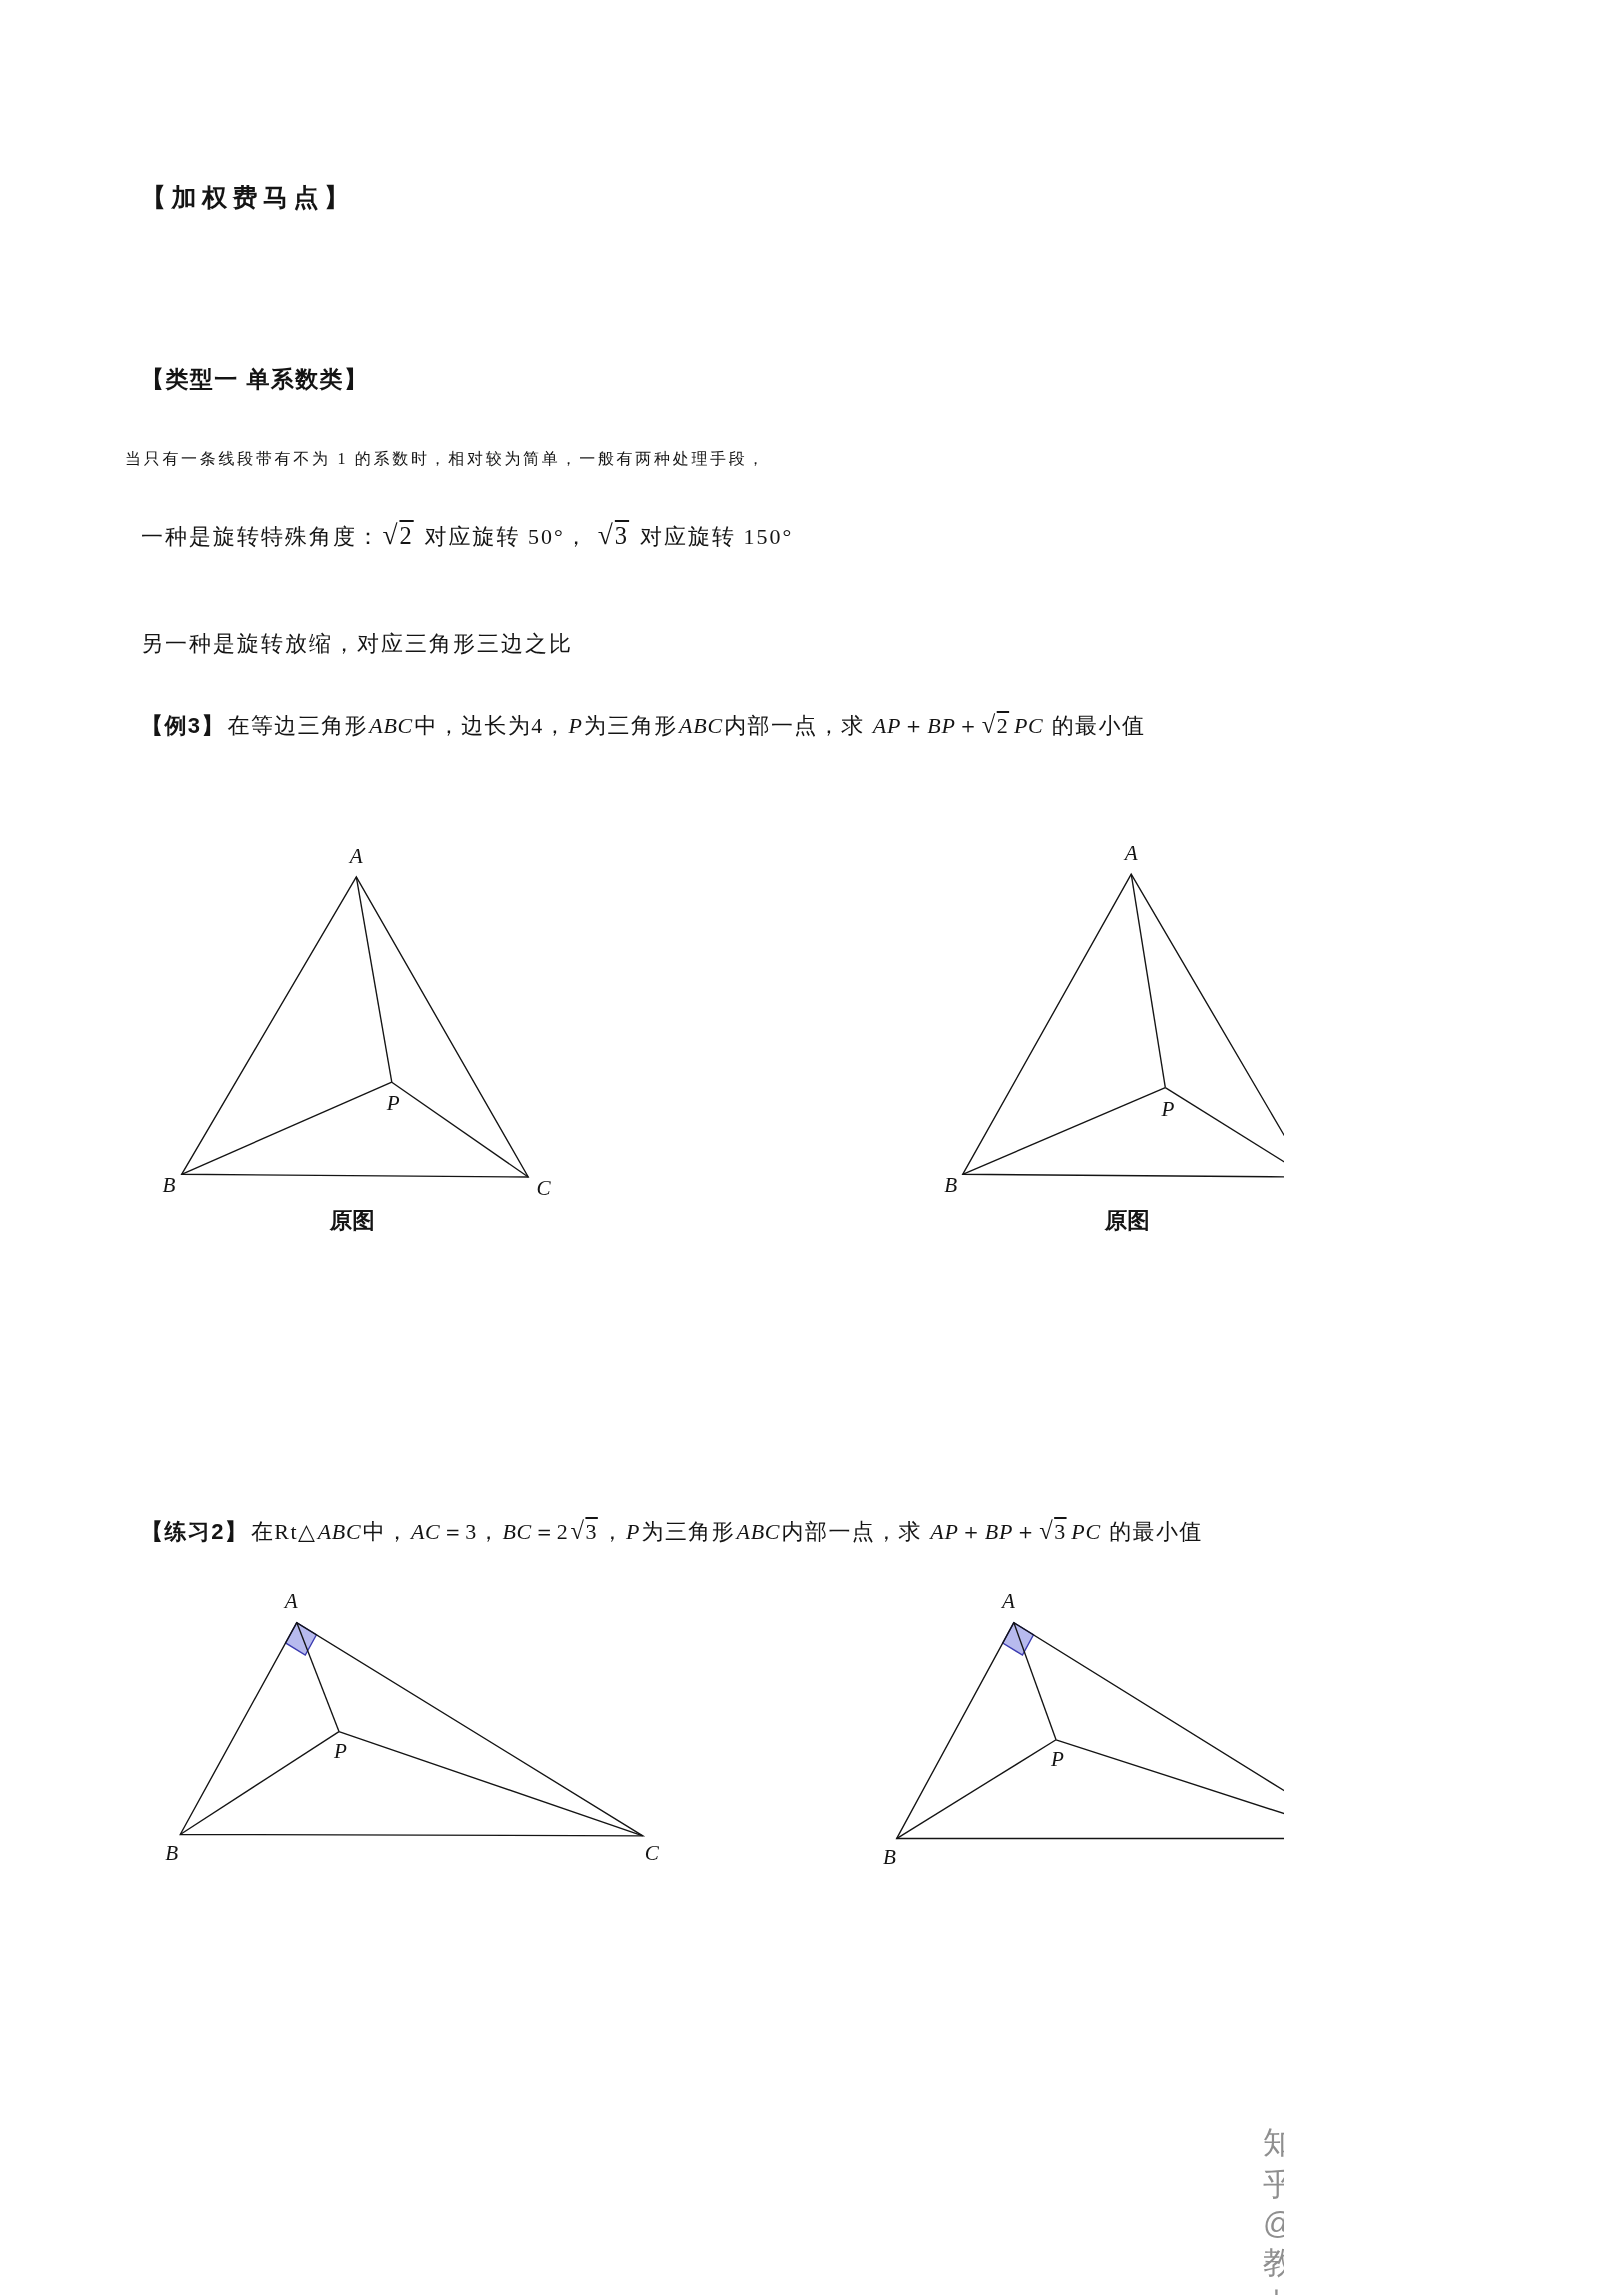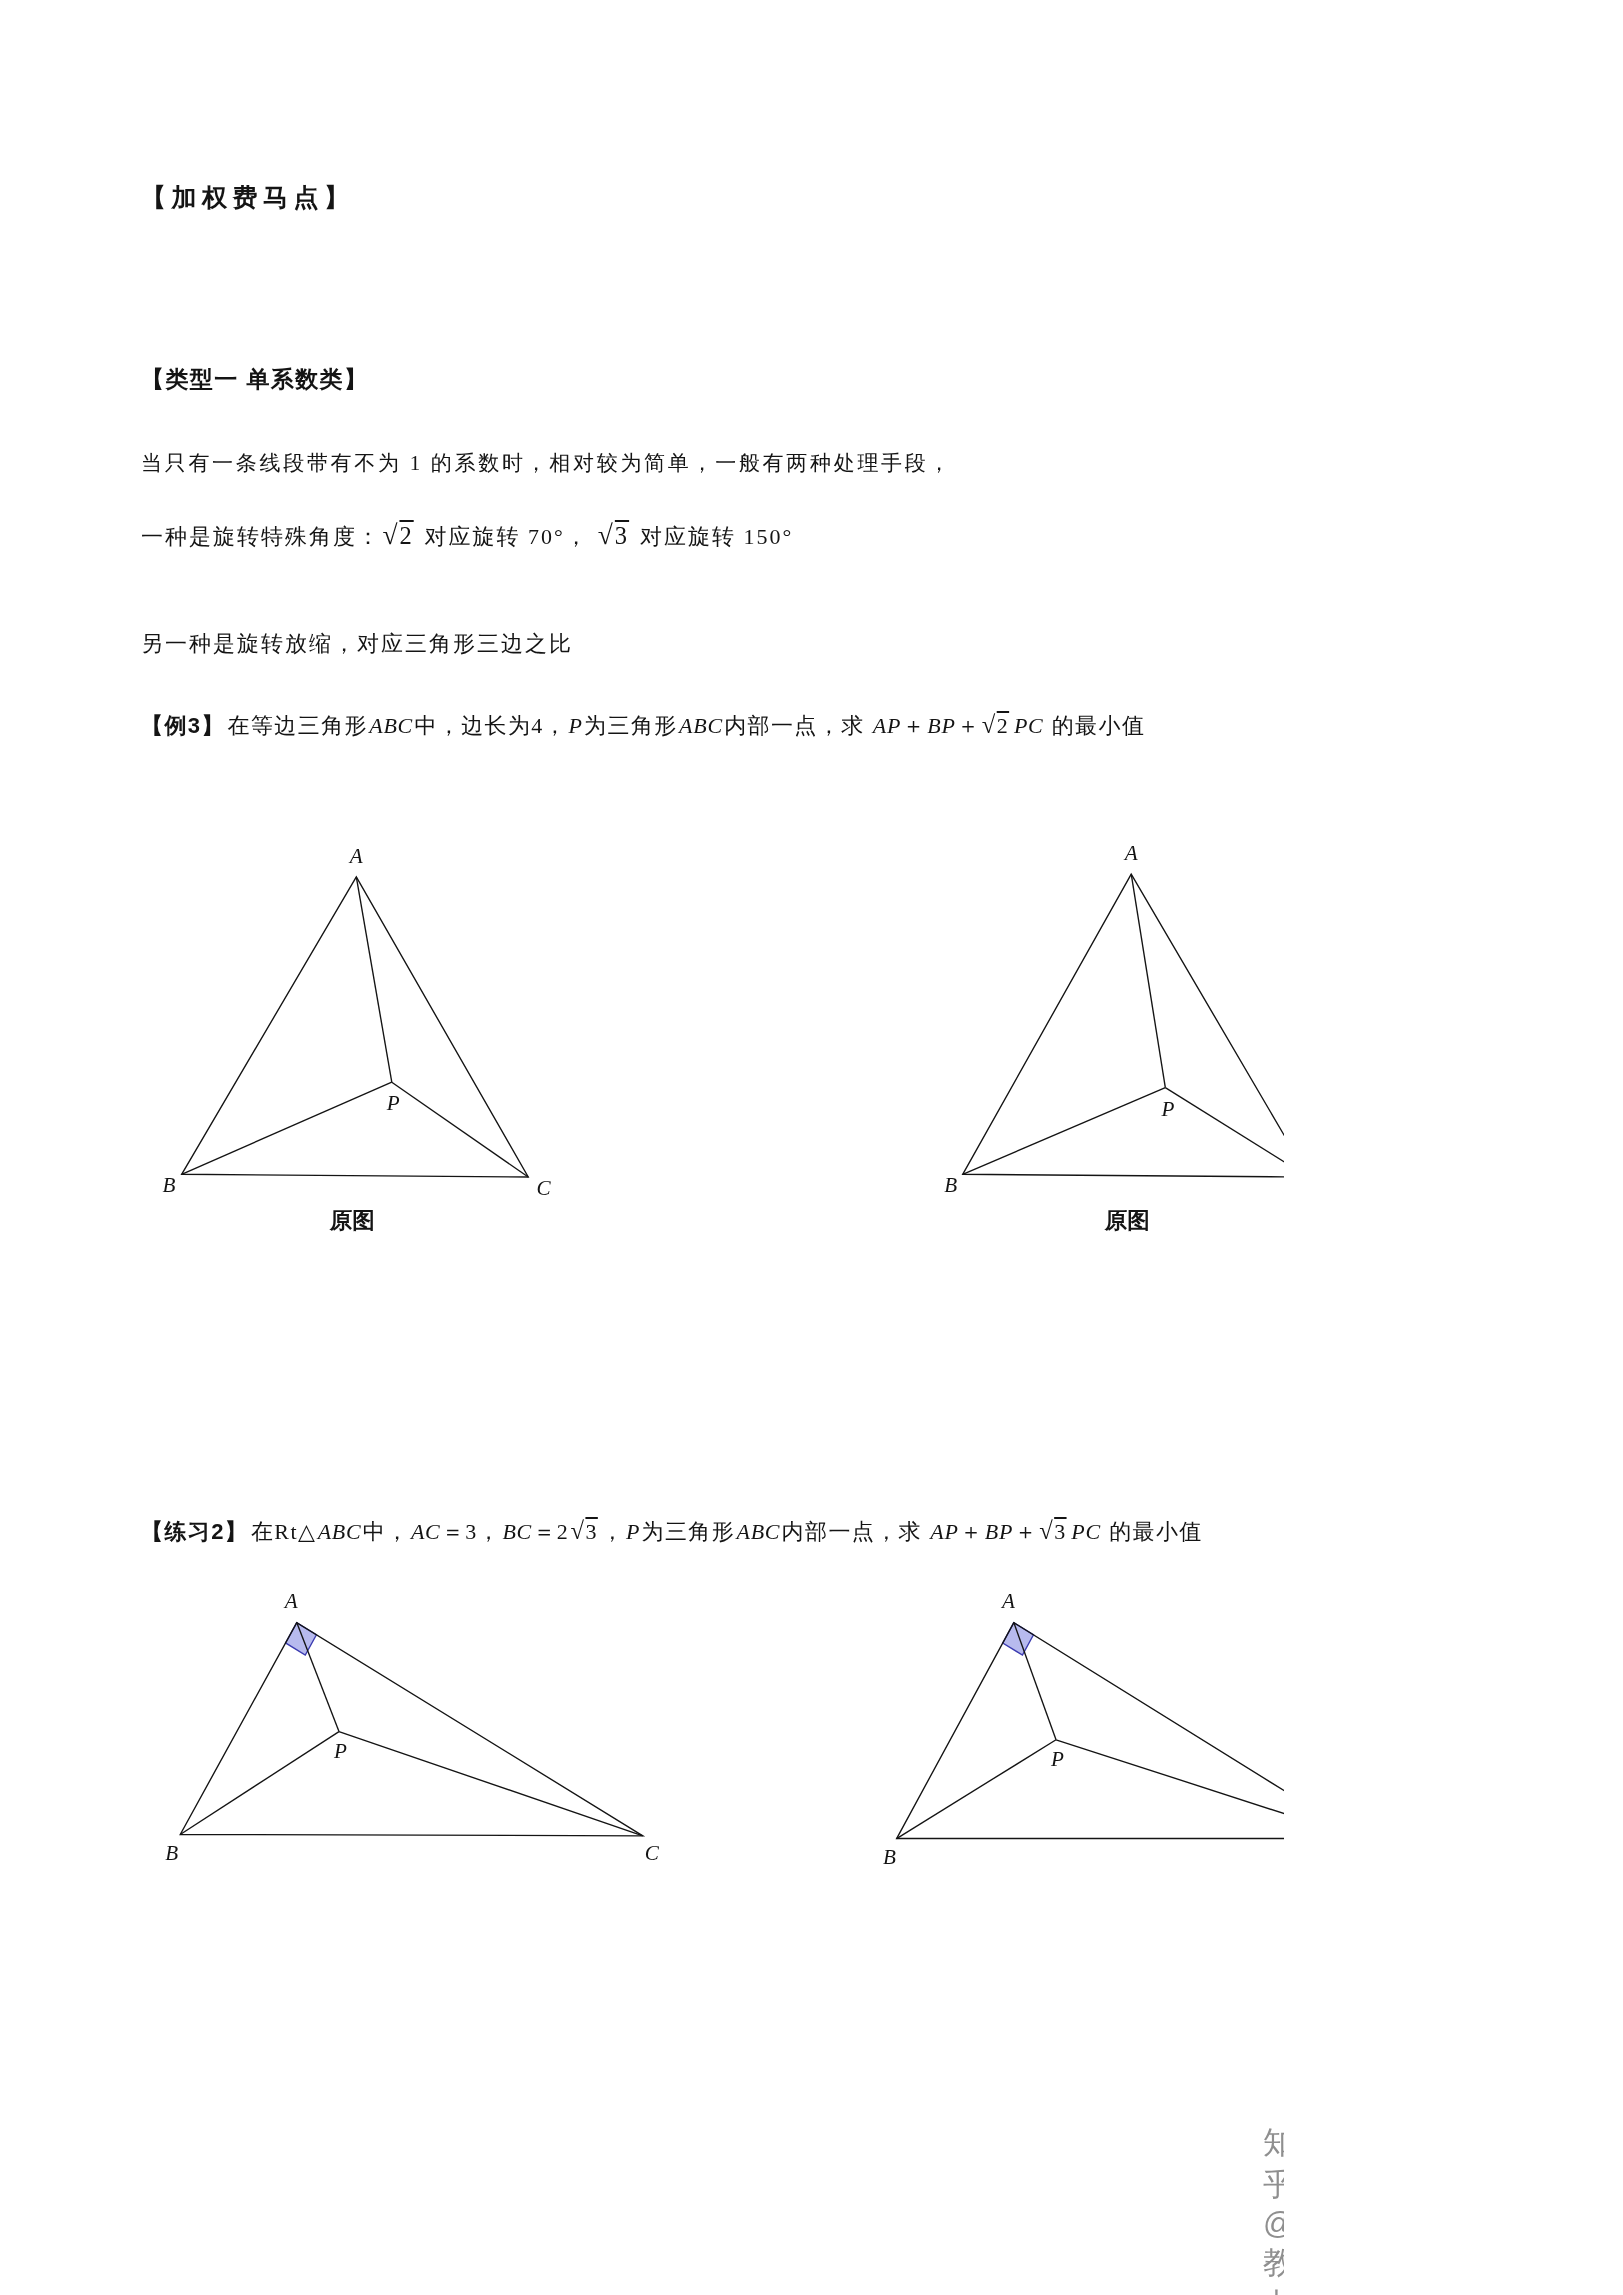--- a/index.html
+++ b/index.html
@@ -18,21 +18,21 @@
   }
   .intro { left:141px; top:265px; width:1350px; font-size:22px; line-height:57px; letter-spacing:1.4px; }
   .intro .l1 { text-align:justify; text-align-last:justify; }
   .intro .l2 { text-align:left; }
 
   .sec-title {
     left:141px; top:364px; font-size:23px; font-weight:bold; letter-spacing:1.4px;
     font-family:"Liberation Sans","DejaVu Sans",sans-serif;
     text-align:center;
   }
-  .para1   { left:141px; top:449px; font-size:21px; letter-spacing:2.7px; }
+  .para1   { left:125px; top:449px; font-size:16px; letter-spacing:2.7px; }
   .method1 { left:141px; top:520px; font-size:22px; letter-spacing:2px; }
   .method2 { left:141px; top:609px; font-size:22px; letter-spacing:2px;margin-top:20px; }
 
   .stmt { left:141px; width:1439px; font-size:22px; letter-spacing:1.4px; line-height:1.4; }
   .stmt-ex3 { top:708px; }
   .stmt-pr2 { top:1514px; }
   .stmt-label { font-weight:bold; font-family:"Liberation Sans","DejaVu Sans",sans-serif; margin-right:2.7px; }
 
   .mathit { font-style:italic; font-family:"Liberation Serif","DejaVu Serif",serif; letter-spacing:0.7px; padding:0 1.4px;text-align:center; }
   .sqrt { display:inline-block; white-space:nowrap; padding:0 1.4px; }
@@ -59,21 +59,21 @@
 
   <h1 class="abs doc-title">【加权费马点】</h1>
 
   <div class="abs intro">
   </div>
 
   <h2 class="abs sec-title">【类型一 单系数类】</h2>
 
   <div class="abs para1">当只有一条线段带有不为 1 的系数时，相对较为简单，一般有两种处理手段，</div>
 
-  <div class="abs method1"><span class="plain">一种是旋转特殊角度：</span><span class="sqrt"><span class="sqrt-sign">√</span><span class="sqrt-rad">2</span></span><span class="plain"> 对应旋转 70°， </span><span class="sqrt"><span class="sqrt-sign">√</span><span class="sqrt-rad">3</span></span><span class="plain"> 对应旋转 150°</span></div>
+  <div class="abs method1"><span class="plain">一种是旋转特殊角度：</span><span class="sqrt"><span class="sqrt-sign">√</span><span class="sqrt-rad">2</span></span><span class="plain"> 对应旋转 50°， </span><span class="sqrt"><span class="sqrt-sign">√</span><span class="sqrt-rad">3</span></span><span class="plain"> 对应旋转 150°</span></div>
 
   <div class="abs method2">另一种是旋转放缩，对应三角形三边之比</div>
 
   <div class="abs stmt stmt-ex3">
     <span class="stmt-label">【例3】</span><span><span class="plain">在等边三角形</span><span class="mathit">ABC</span><span class="plain">中，边长为4，</span><span class="mathit">P</span><span class="plain">为三角形</span><span class="mathit">ABC</span><span class="plain">内部一点，求 </span><span class="mathit">AP</span><span class="plain">＋</span><span class="mathit">BP</span><span class="plain">＋</span><span class="sqrt"><span class="sqrt-sign">√</span><span class="sqrt-rad">2</span></span><span class="mathit">PC</span><span class="plain"> 的最小值</span></span>
   </div>
 
   <svg class="abs diag" style="left:153px;top:840px" width="423" height="423" viewBox="0 0 620 620">
     <g class="geo">
       <polygon points="298,54 42,490 550,494"></polygon>

